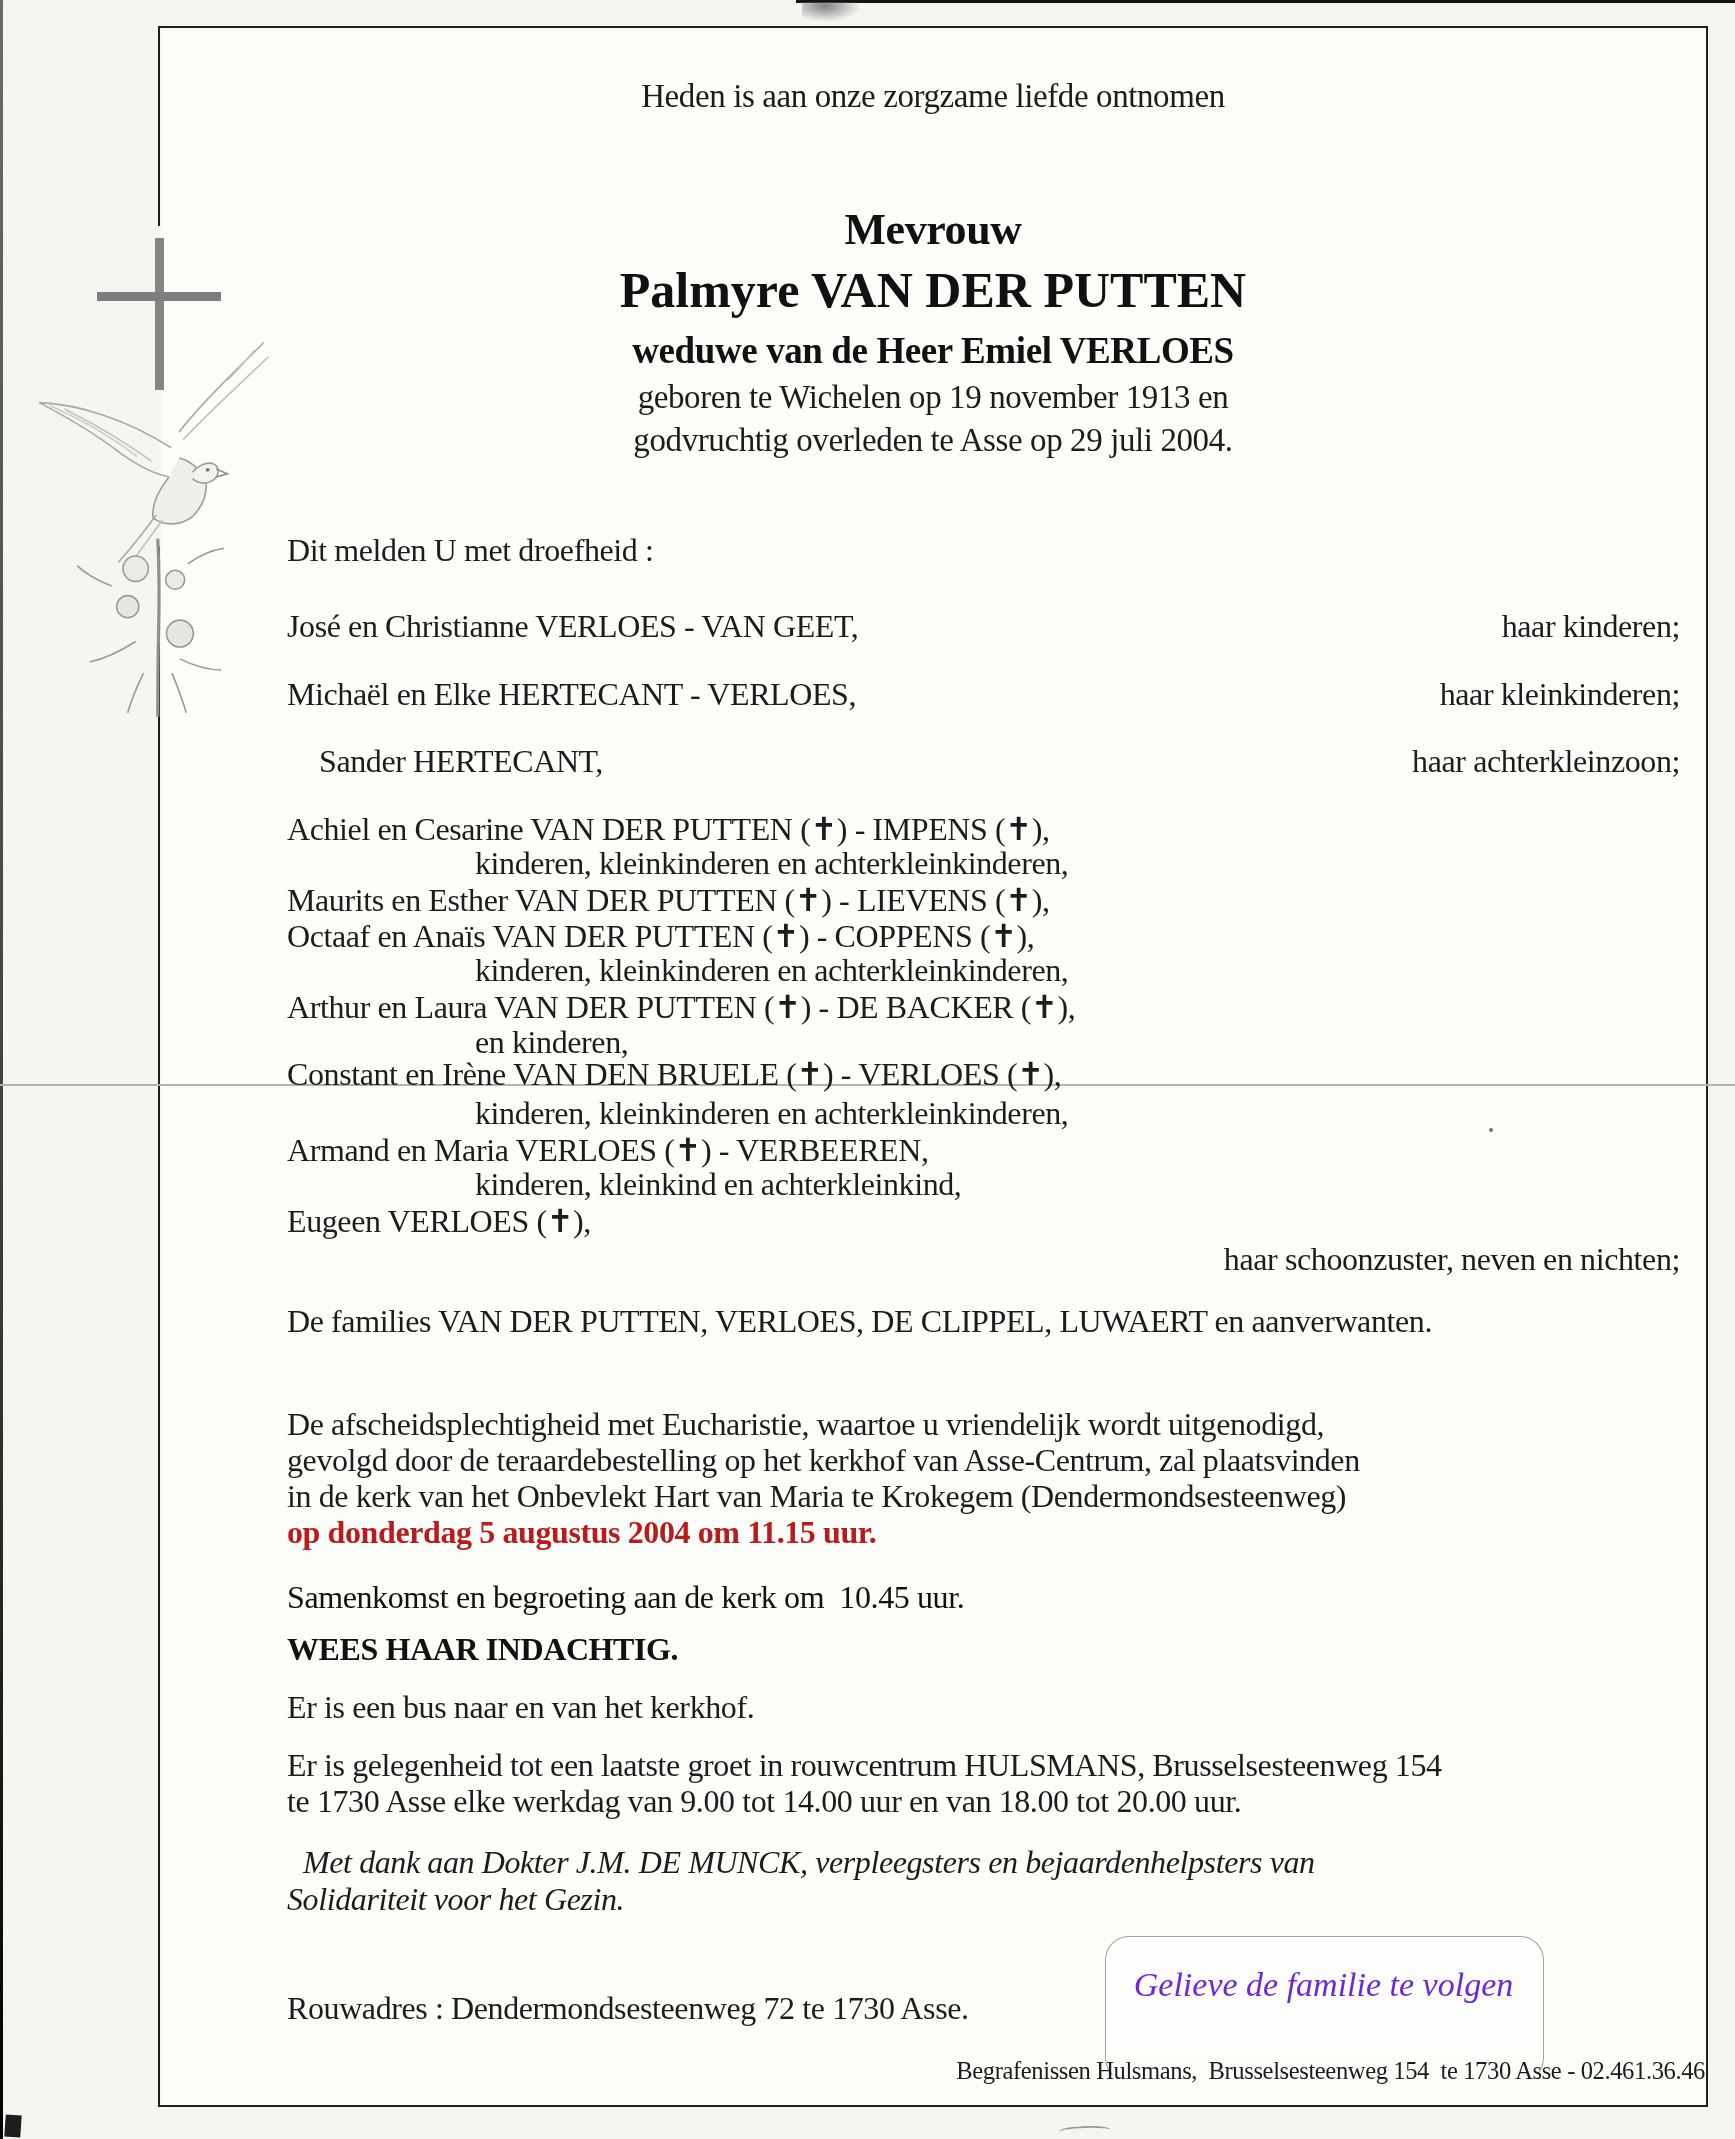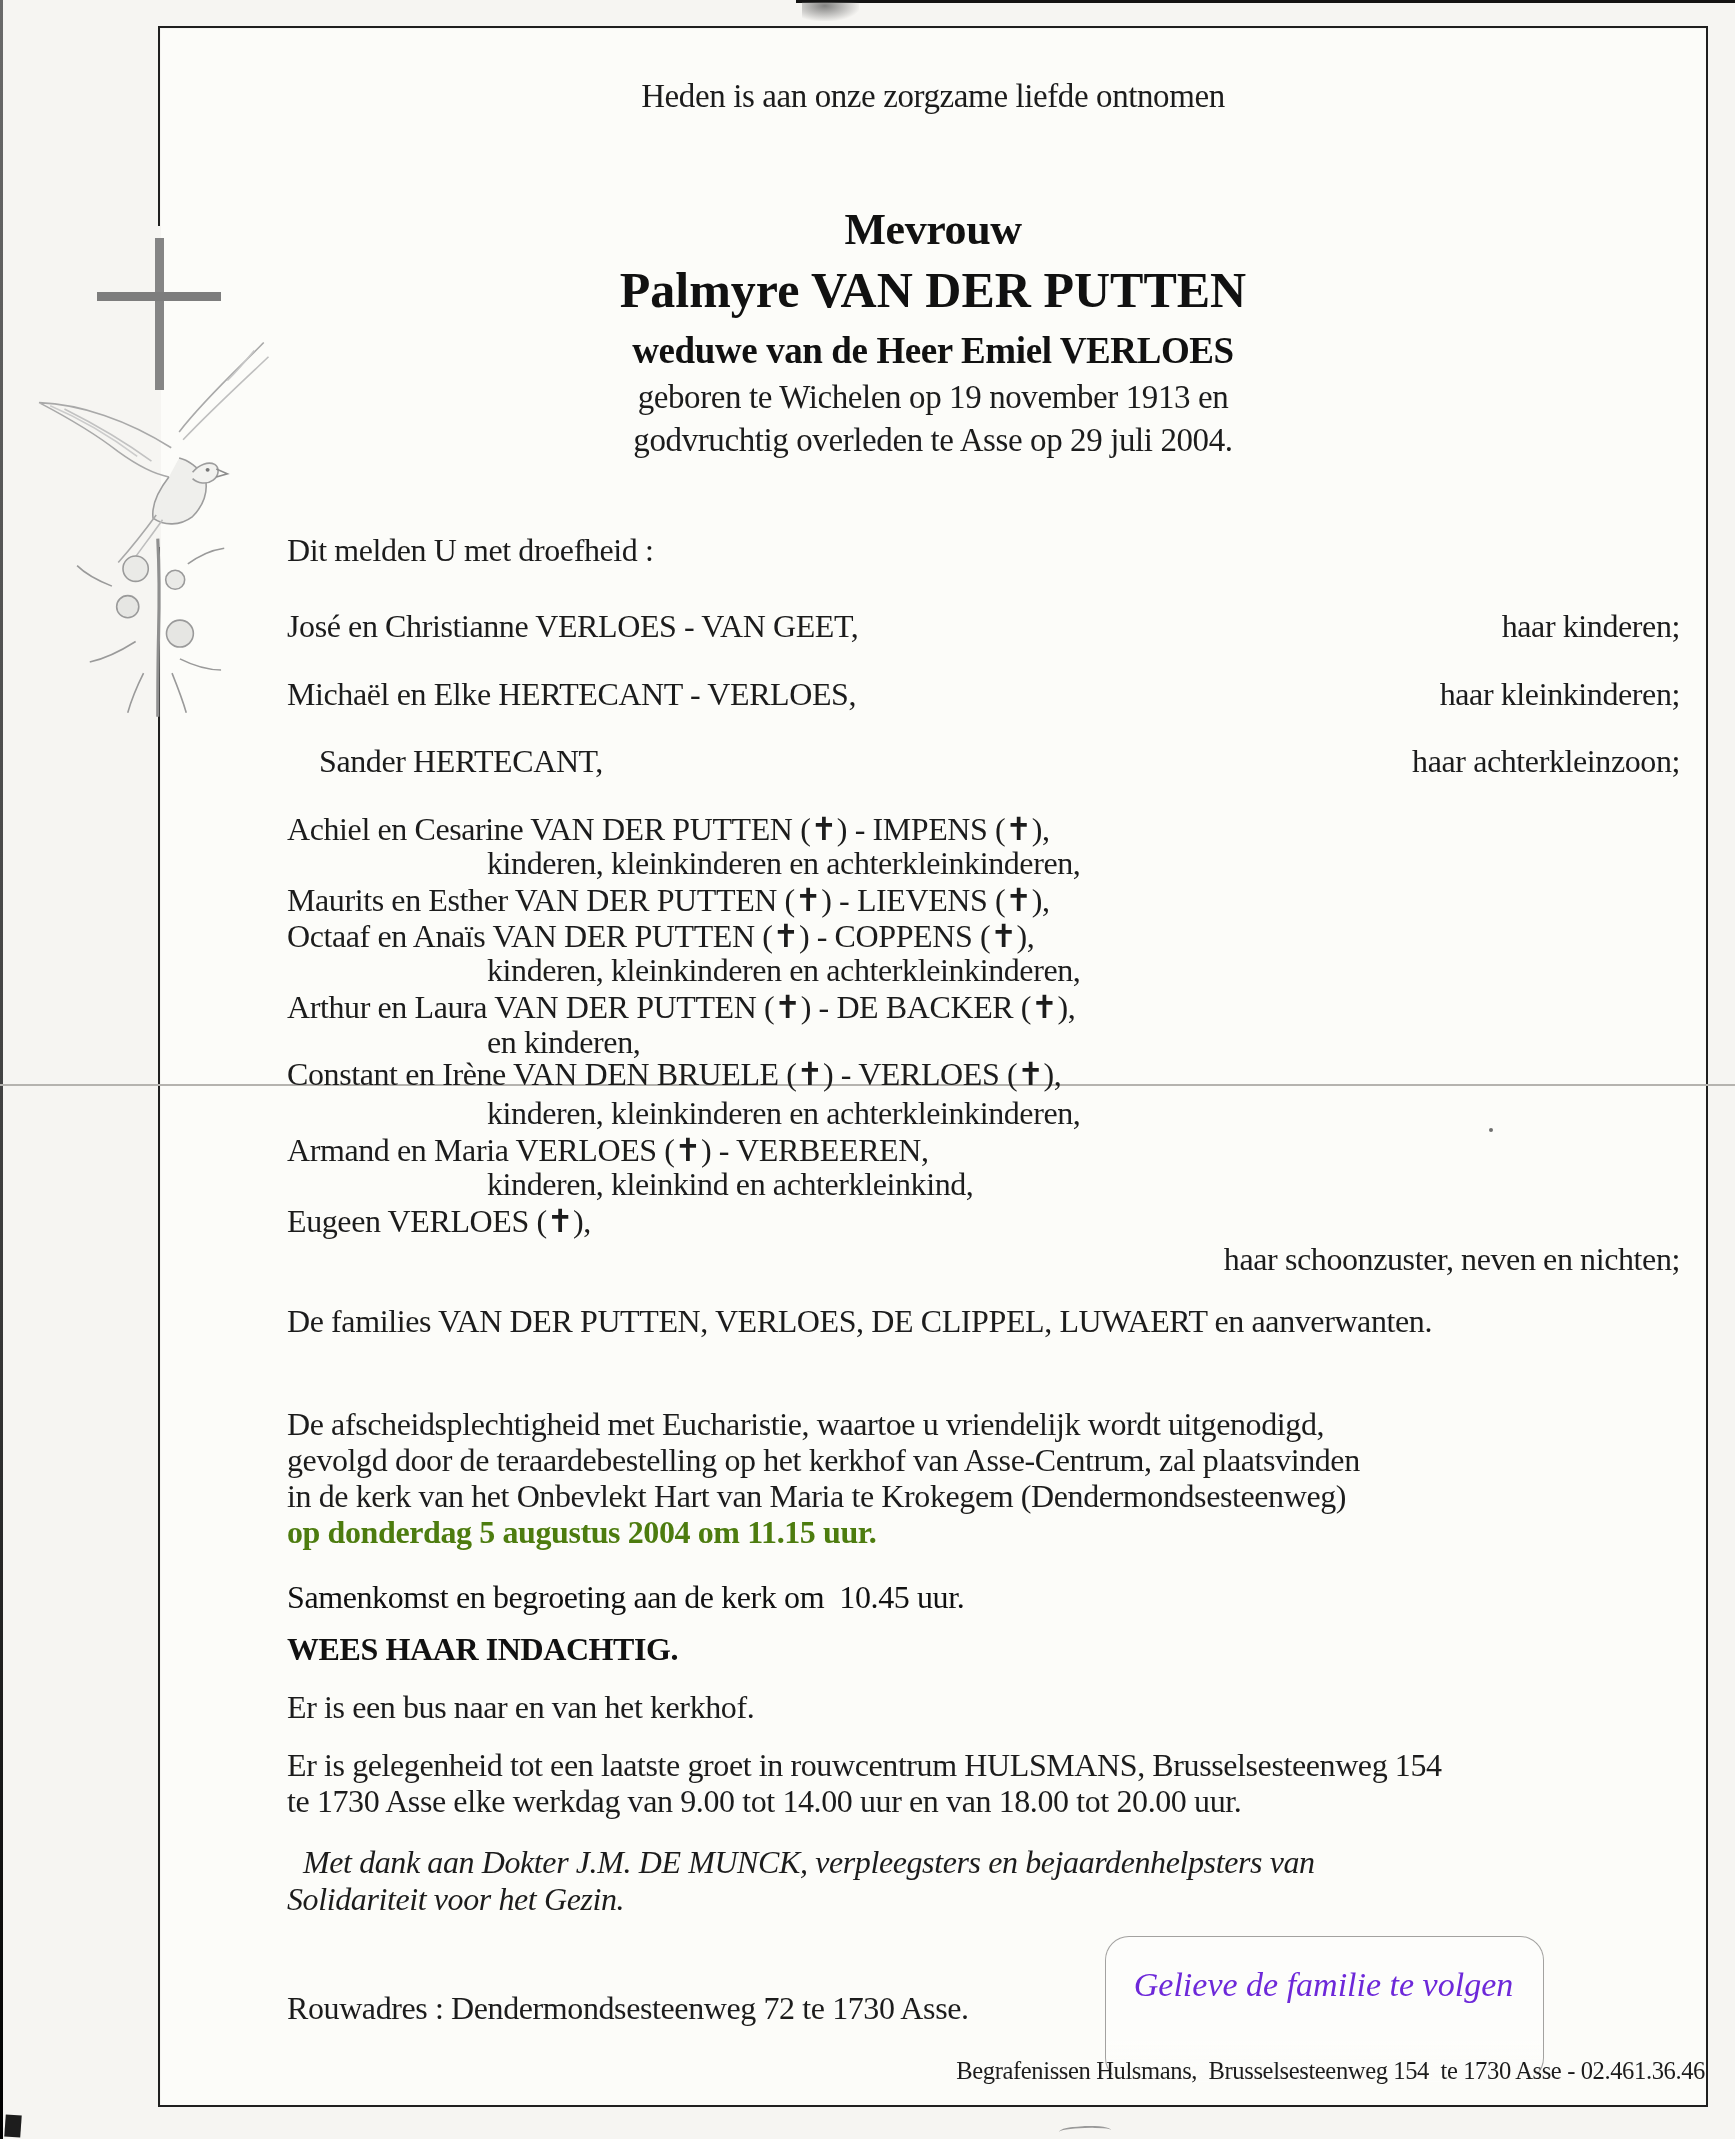--- a/index.html
+++ b/index.html
@@ -35,31 +35,31 @@
   
   .t{position:absolute;white-space:pre;letter-spacing:-0.4px;}
   .center{left:158px;width:1550px;text-align:center;white-space:pre;}
   .intro{top:78px;font-size:33px;}
   .title{top:204px;font-size:44px;font-weight:bold;color:#111;}
   .name{top:261px;font-size:50px;font-weight:bold;color:#111;letter-spacing:0;}
   .widow{top:329px;font-size:37px;font-weight:bold;color:#111;}
   .born{top:379px;font-size:33px;}
   .died{top:422px;font-size:33px;}
   .body-l{left:287px;font-size:32px;}
-  .indent{left:475px;margin-left:12px;}
+  .indent{left:475px;}
   .r-label{right:56px;font-size:32px;text-align:right;}
   .lead{top:532px;}
   .rel0{top:608px;}.rel1{top:676px;}.rel2{top:743px;margin-left:32px;}
   .fl0{top:810px;}.fl1{top:845px;}.fl2{top:881px;}.fl3{top:917px;}
   .fl4{top:952px;}.fl5{top:988px;}.fl6{top:1024px;}.fl7{top:1055px;}
   .fl8{top:1095px;}.fl9{top:1131px;}.fl10{top:1166px;}.fl11{top:1202px;}
   .inlaw{top:1241px;}
   .families{top:1303px;}
   .cer0{top:1406px;}.cer1{top:1442px;}.cer2{top:1478px;}
-  .cerdate{top:1514px;font-weight:bold;color:#4d7c0f;}
+  .cerdate{top:1514px;font-weight:bold;color:#b91c1c;}
   .meeting{top:1579px;font-weight:normal;color:#111;}
   .remember{top:1631px;font-weight:bold;color:#111;}
   .bus{top:1689px;}
   .greet0{top:1747px;}.greet1{top:1783px;}
   .thanks0{top:1844px;font-style:italic;margin-left:16px;}.thanks1{top:1881px;font-style:italic;}
   .rouw{top:1990px;text-align:right;}
   .follow-box{position:absolute;left:1105px;top:1936px;width:437px;height:144px;
     border:1.6px solid #a3a2a0;border-bottom-color:transparent;border-radius:24px;
     background:linear-gradient(#fdfdfb,#fdfdfb 70%,rgba(253,253,251,0));}
   .follow-text{position:absolute;left:1105px;top:1966px;width:437px;text-align:center;

